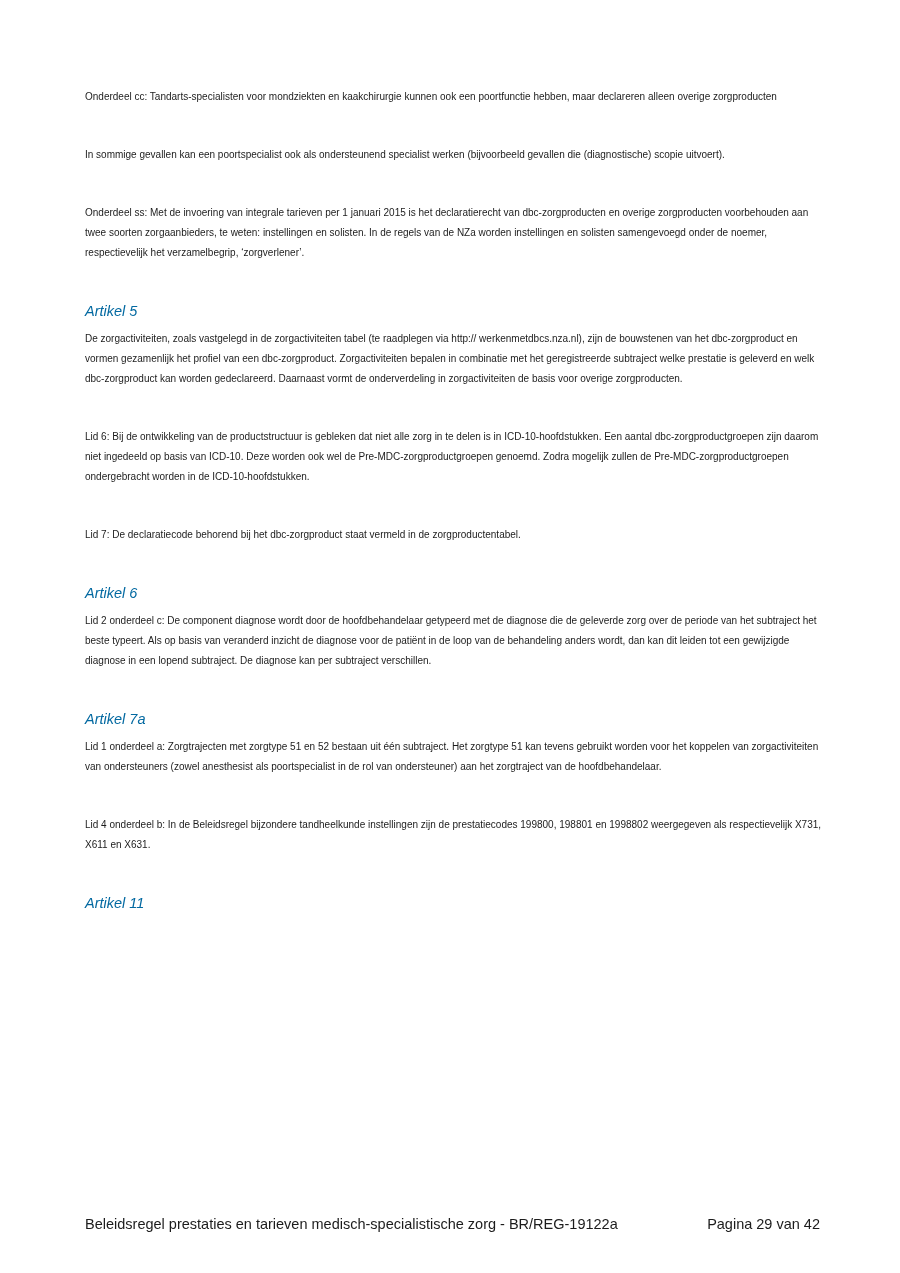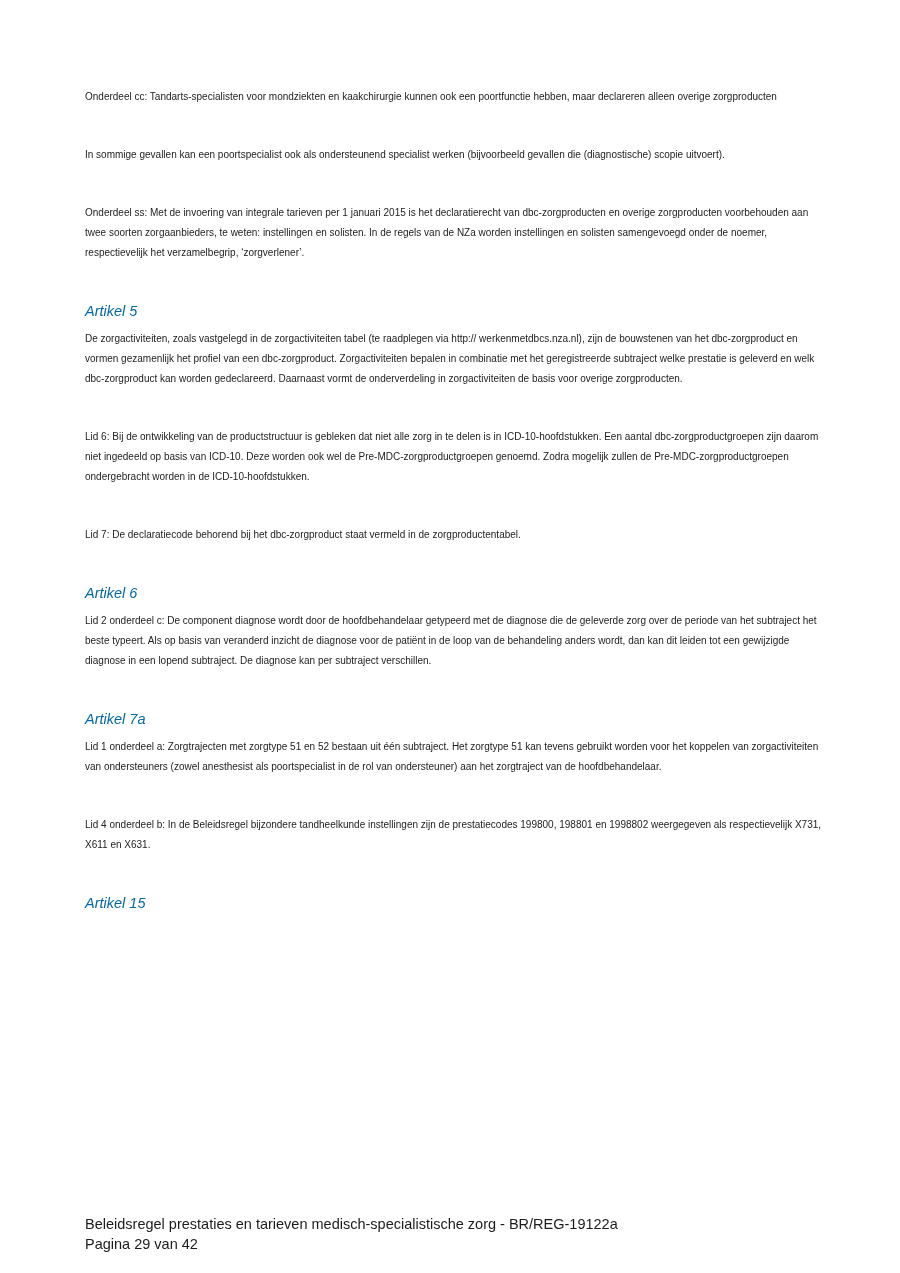--- a/index.html
+++ b/index.html
@@ -41,21 +41,20 @@
     position: absolute;
     left: 85px;
     right: 80px;
     top: 1214px;
     display: flex;
     justify-content: space-between;
     align-items: baseline;
     font-size: 14.5px;
     line-height: 20px;
     color: #1c1c1c;
-    flex-direction: column;
   }
   .footer .left  { white-space: nowrap; }
   .footer .right { white-space: nowrap; }
 </style>
 </head>
 <body>
 
 <div class="page">
   <main class="content">
     <p class="para">Onderdeel cc: Tandarts-specialisten voor mondziekten en kaakchirurgie kunnen ook een poortfunctie hebben, maar declareren alleen overige zorgproducten</p>
@@ -63,20 +62,20 @@
     <p class="para">Onderdeel ss: Met de invoering van integrale tarieven per 1 januari 2015 is het declaratierecht van dbc-zorgproducten en overige zorgproducten voorbehouden aan twee soorten zorgaanbieders, te weten: instellingen en solisten. In de regels van de NZa worden instellingen en solisten samengevoegd onder de noemer, respectievelijk het verzamelbegrip, ‘zorgverlener’.</p>
     <h2 class="heading">Artikel 5</h2>
     <p class="para">De zorgactiviteiten, zoals vastgelegd in de zorgactiviteiten tabel (te raadplegen via http:// werkenmetdbcs.nza.nl), zijn de bouwstenen van het dbc-zorgproduct en vormen gezamenlijk het profiel van een dbc-zorgproduct. Zorgactiviteiten bepalen in combinatie met het geregistreerde subtraject welke prestatie is geleverd en welk dbc-zorgproduct kan worden gedeclareerd. Daarnaast vormt de onderverdeling in zorgactiviteiten de basis voor overige zorgproducten.</p>
     <p class="para">Lid 6: Bij de ontwikkeling van de productstructuur is gebleken dat niet alle zorg in te delen is in ICD-10-hoofdstukken. Een aantal dbc-zorgproductgroepen zijn daarom niet ingedeeld op basis van ICD-10. Deze worden ook wel de Pre-MDC-zorgproductgroepen genoemd. Zodra mogelijk zullen de Pre-MDC-zorgproductgroepen ondergebracht worden in de ICD-10-hoofdstukken.</p>
     <p class="para">Lid 7: De declaratiecode behorend bij het dbc-zorgproduct staat vermeld in de zorgproductentabel.</p>
     <h2 class="heading">Artikel 6</h2>
     <p class="para">Lid 2 onderdeel c: De component diagnose wordt door de hoofdbehandelaar getypeerd met de diagnose die de geleverde zorg over de periode van het subtraject het beste typeert. Als op basis van veranderd inzicht de diagnose voor de patiënt in de loop van de behandeling anders wordt, dan kan dit leiden tot een gewijzigde diagnose in een lopend subtraject. De diagnose kan per subtraject verschillen.</p>
     <h2 class="heading">Artikel 7a</h2>
     <p class="para">Lid 1 onderdeel a: Zorgtrajecten met zorgtype 51 en 52 bestaan uit één subtraject. Het zorgtype 51 kan tevens gebruikt worden voor het koppelen van zorgactiviteiten van ondersteuners (zowel anesthesist als poortspecialist in de rol van ondersteuner) aan het zorgtraject van de hoofdbehandelaar.</p>
     <p class="para">Lid 4 onderdeel b: In de Beleidsregel bijzondere tandheelkunde instellingen zijn de prestatiecodes 199800, 198801 en 1998802 weergegeven als respectievelijk X731, X611 en X631.</p>
-    <h2 class="heading">Artikel 15</h2>
+    <h2 class="heading">Artikel 11</h2>
   </main>
 
   <footer class="footer">
     <span class="left">Beleidsregel prestaties en tarieven medisch-specialistische zorg - BR/REG-19122a</span>
     <span class="right">Pagina 29 van 42</span>
   </footer>
 </div>
 
 </body></html>

